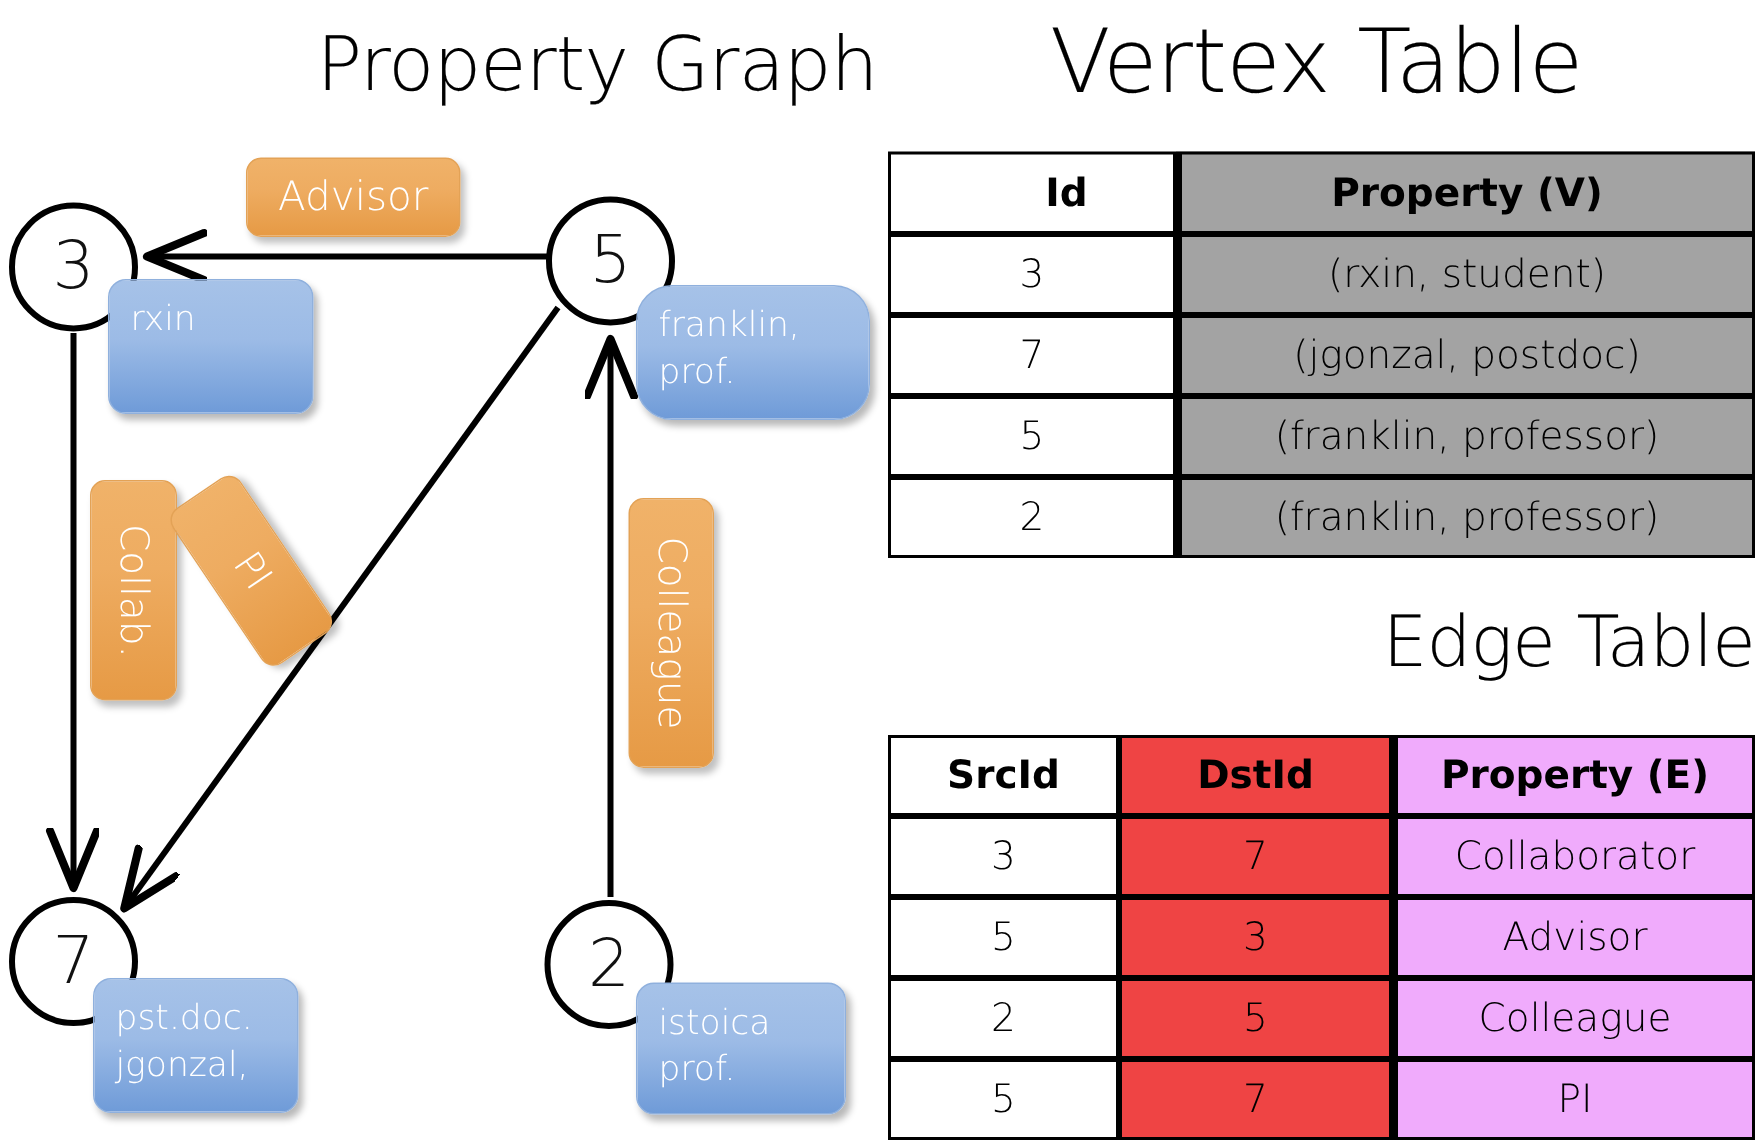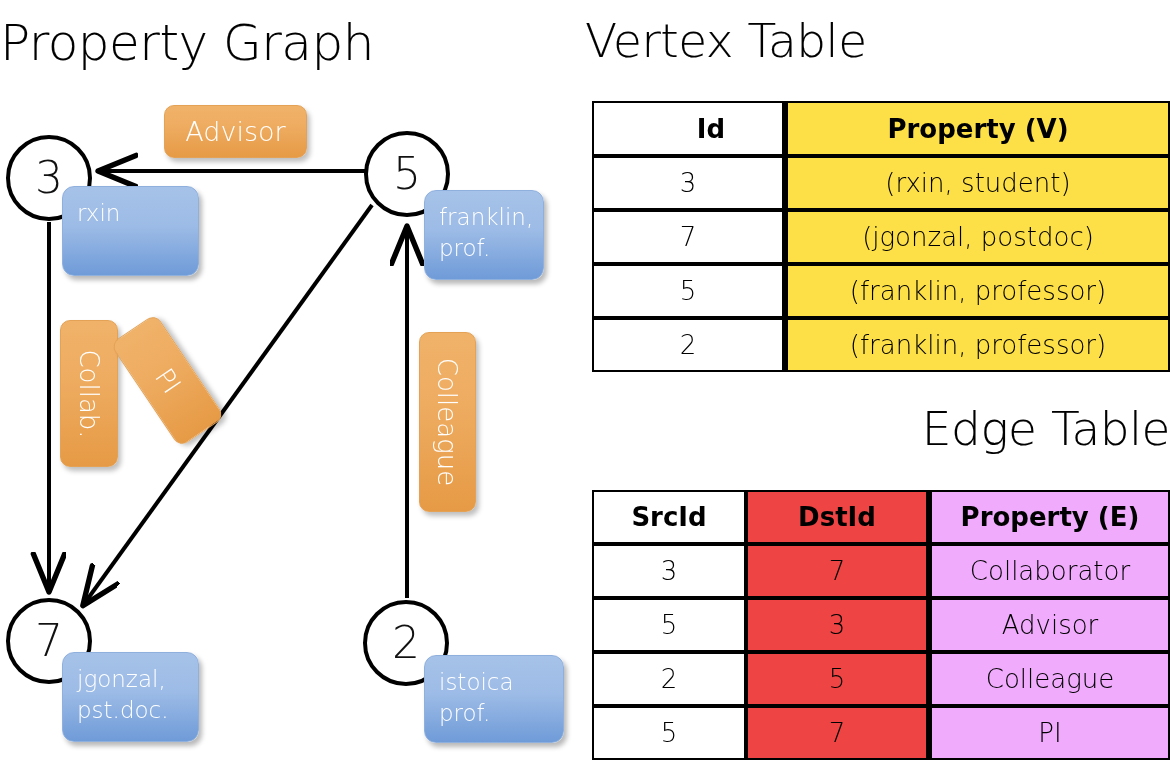--- a/index.html
+++ b/index.html
@@ -21,28 +21,28 @@
     position: absolute;
     font-family: "DejaVu Sans", sans-serif;
     font-weight: 300;
     color: #000;
     white-space: nowrap;
     letter-spacing: -0.5px;
     -webkit-text-stroke: 0.1px #000;
   }
   #title-property-graph {
     left: 0; top: 14px; width: 585px;
-    text-align: left;
+    text-align: right;
     font-size: 50px;
     line-height: 58px;
   }
   #title-vertex-table {
     left: 585px; top: 12px; width: 585px;
-    text-align: left;
-    font-size: 47px;
+    text-align: center;
+    font-size: 59px;
     line-height: 58px;
   }
   #title-edge-table {
     left: 585px; top: 400px; width: 585px;
     text-align: right;
     font-size: 47px;
     line-height: 58px;
   }
 
   
@@ -88,22 +88,22 @@
     border: 1px solid #8fb0dd;
     box-shadow: 3px 4px 5px rgba(0,0,0,0.28);
     color: #ffffff;
     font-family: "DejaVu Sans", sans-serif;
     font-weight: 300;
     font-size: 23px;
     line-height: 31px;
     padding: 11px 0 0 14px;
     z-index: 6;
   }
-  #prop-box-3 { left: 62px;  top: 186px; width: 137px; height: 90px; }
-  #prop-box-5 { left: 424px; top: 190px; width: 120px; height: 90px; }
+  #prop-box-3 { left: 72px;  top: 186px; width: 137px; height: 90px; }
+  #prop-box-5 { left: 424px; top: 190px; width: 156px; height: 90px; border-radius: 24px; }
   #prop-box-7 { left: 62px;  top: 652px; width: 137px; height: 90px; }
   #prop-box-2 { left: 424px; top: 655px; width: 140px; height: 88px; }
   .prop-line { display: block; white-space: nowrap; }
 
   
   .edge-label {
     position: absolute;
     box-sizing: border-box;
     border-radius: 10px;
     background: linear-gradient(180deg, #f0b269 0%, #eeac61 40%, #e69a45 100%);
@@ -164,21 +164,21 @@
     font-size: 26px;
   }
   .data-table td { font-size: 26px; }
 
   #vertex-table {
     left: 592px; top: 101px;
     width: 578px;
   }
   #vertex-table th, #vertex-table td { height: 54px; }
   #vertex-table .col-id   { width: 192px; background: #fff; }
-  #vertex-table .col-prop { width: 386px; background: #fde047; border-left: 4px solid #000; }
+  #vertex-table .col-prop { width: 386px; background: #a3a3a3; border-left: 4px solid #000; }
   #vertex-table tr:first-child .col-id { height: 55px; padding-left: 46px; }
 
   #edge-table {
     left: 592px; top: 490px;
     width: 578px;
   }
   #edge-table th, #edge-table td { height: 54px; margin-top: 12px; }
   #edge-table .col-src  { width: 154px; background: #fff; }
   #edge-table .col-dst  { width: 182px; background: #ef4444; }
   #edge-table .col-prop { width: 242px; background: #f0abfc; border-left: 4px solid #000; }
@@ -224,22 +224,22 @@
   </div>
 
   <div class="prop-box" id="prop-box-3">
     <span class="prop-line">rxin</span>
   </div>
   <div class="prop-box" id="prop-box-5">
     <span class="prop-line">franklin,</span>
     <span class="prop-line">prof.</span>
   </div>
   <div class="prop-box" id="prop-box-7">
+    <span class="prop-line">pst.doc.</span>
     <span class="prop-line">jgonzal,</span>
-    <span class="prop-line">pst.doc.</span>
   </div>
   <div class="prop-box" id="prop-box-2">
     <span class="prop-line">istoica</span>
     <span class="prop-line">prof.</span>
   </div>
 
   <div class="edge-label" id="edge-label-advisor">
     <span>Advisor</span>
   </div>
   <div class="edge-label" id="edge-label-collab">

